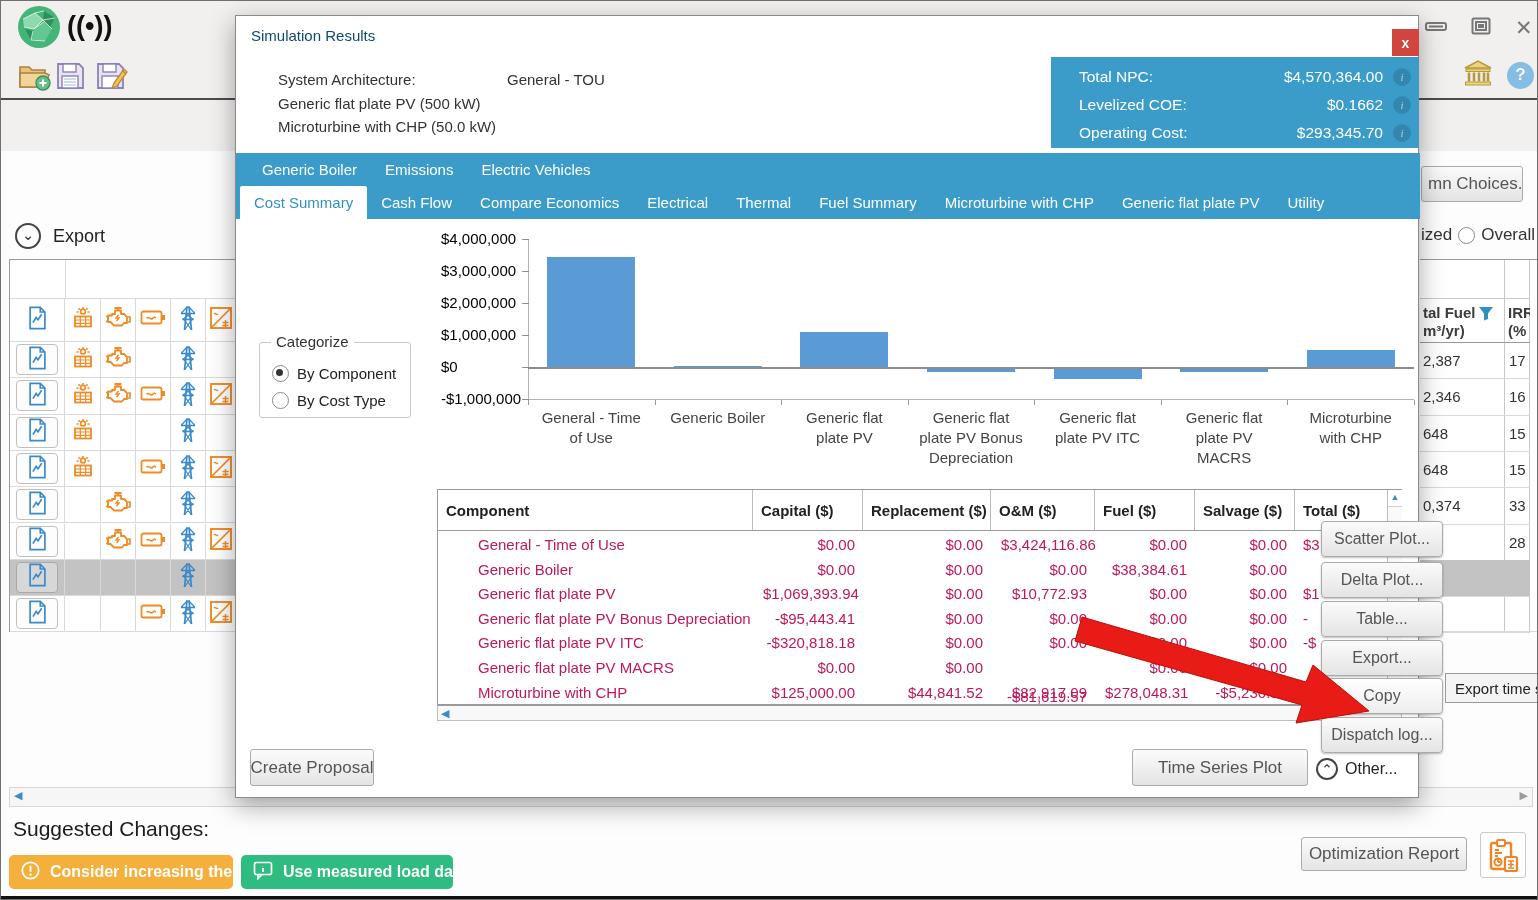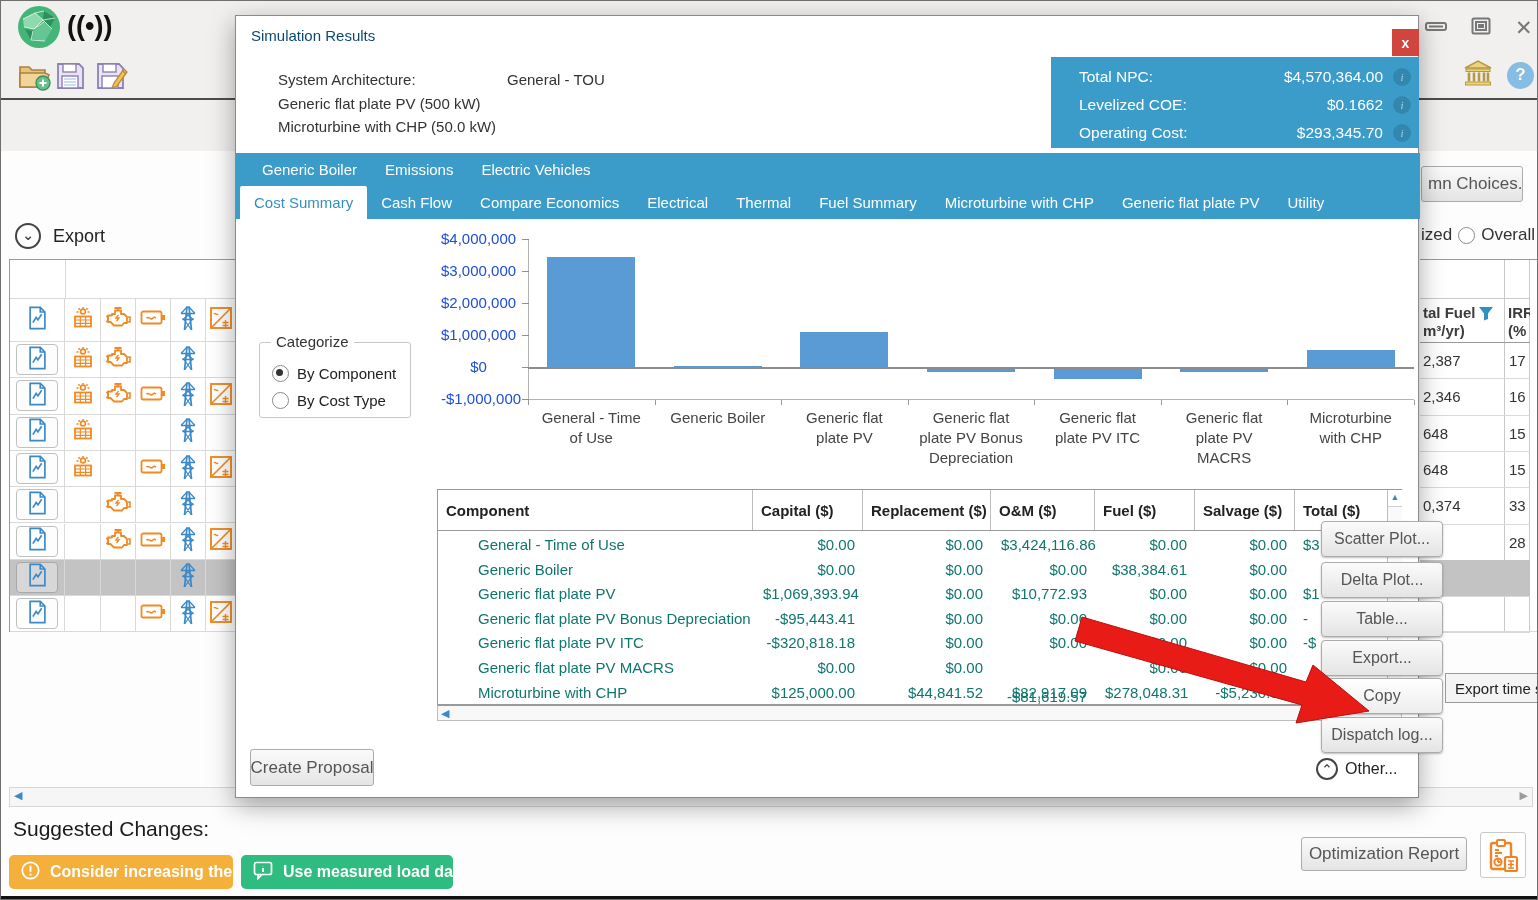--- a/index.html
+++ b/index.html
@@ -68,34 +68,34 @@
   .m-info{position:absolute;right:8px;width:18px;height:18px;border-radius:50%;background:rgba(0,0,0,.13);
       color:rgba(255,255,255,.6);font-size:11px;display:flex;align-items:center;justify-content:center;font-style:italic;font-family:"Liberation Serif",serif;}
   #dlg-tabs{left:0;top:137px;width:1184px;height:66px;background:#3b9cc9;}
   .trow{position:absolute;display:flex;}
   .dtab{height:33px;line-height:33px;padding:0 14px;color:#fff;font-size:15px;white-space:nowrap;}
   .dtab.sel{background:#fff;color:#3390bd;border-radius:2px 2px 0 0;}
   .groupbox{position:absolute;border:1px solid #c8c8c8;border-radius:3px;}
   .gb-legend{position:absolute;top:-10px;left:11px;background:#fff;padding:0 5px;font-size:15px;color:#333;}
   .gb-opt{position:absolute;left:12px;display:flex;align-items:center;gap:8px;font-size:15px;color:#222;}
   
-  .ytick-label{position:absolute;font-size:15px;color:#1d4ed8;text-align:center;width:75px;}
+  .ytick-label{position:absolute;font-size:15px;color:#000000;text-align:left;width:75px;}
   .ytick-mark{position:absolute;width:7px;height:1px;background:#909090;}
   #y-axis-line{left:292px;top:223px;width:1px;height:160px;background:#b3b3b3;}
   #zero-line{left:292px;top:351px;width:886px;height:2px;background:#8c8c8c;}
   #x-axis-line{left:292px;top:383px;width:886px;height:1px;background:#b3b3b3;}
   .xtick{position:absolute;top:384px;width:1px;height:5px;background:#9a9a9a;}
   .bar{position:absolute;background:#5b9bd5;}
   .xlab{position:absolute;font-size:15px;color:#444;text-align:center;line-height:20px;}
   
   #cost-table{left:201px;top:473px;width:965px;height:216px;border:1px solid #9a9a9a;box-sizing:border-box;}
   .ct-hcell{position:absolute;top:0;height:40px;border-right:1px solid #bdbdbd;box-sizing:border-box;
       font-weight:bold;font-size:15px;color:#222;display:flex;align-items:center;}
   #ct-hborder{position:absolute;left:0;top:40px;width:963px;height:1px;background:#9a9a9a;}
-  .ct-cell{position:absolute;font-size:15px;color:#0f766e;white-space:nowrap;}
+  .ct-cell{position:absolute;font-size:15px;color:#be185d;white-space:nowrap;}
   .num{text-align:right;}
   #ct-vscroll{position:absolute;left:949px;top:0;width:14px;height:214px;border-left:1px solid #bdbdbd;background:#fafafa;}
   #ct-vscroll .up{height:16px;border-bottom:1px solid #cfcfcf;color:#3a89c9;font-size:9px;text-align:center;line-height:15px;background:#fff;}
   #ct-hscroll{left:201px;top:689px;width:965px;height:16px;background:#f8f8f8;border:1px solid #bdbdbd;border-top:1px solid #9a9a9a;box-sizing:border-box;}
   #ct-hscroll .left{color:#3a89c9;font-size:11px;line-height:14px;padding-left:3px;}
   #create-proposal{left:14px;top:733px;width:124px;height:37px;}
   #time-series{left:896px;top:733px;width:176px;height:37px;}
   #other-ctl{left:1080px;top:742px;display:flex;align-items:center;gap:7px;font-size:16px;color:#222;}
   #other-chevron{width:22px;height:22px;border:2px solid #444;border-radius:50%;display:flex;align-items:center;justify-content:center;font-size:13px;font-weight:bold;color:#444;box-sizing:border-box;}
   
@@ -778,20 +778,21 @@
       <div id="ct-hborder"></div>
       <div id="ct-vscroll">
           <div class="up">▲</div>
         </div>
     </div>
     <div class="abs" id="ct-hscroll">
       <div class="left">◀</div>
     </div>
 
     <button class="abs btn" id="create-proposal">Create Proposal</button>
+    <button class="abs btn" id="time-series">Time Series Plot</button>
     <div class="abs" id="other-ctl">
       <span id="other-chevron">⌃</span>
       <span>Other...</span>
     </div>
   </div>
 
   <div class="abs" id="ctx-menu">
       <button class="btn ctx-btn" style="top: 0px;">Scatter Plot...</button>
       <button class="btn ctx-btn" style="top: 41px;">Delta Plot...</button>
       <button class="btn ctx-btn" style="top: 80px;">Table...</button>

